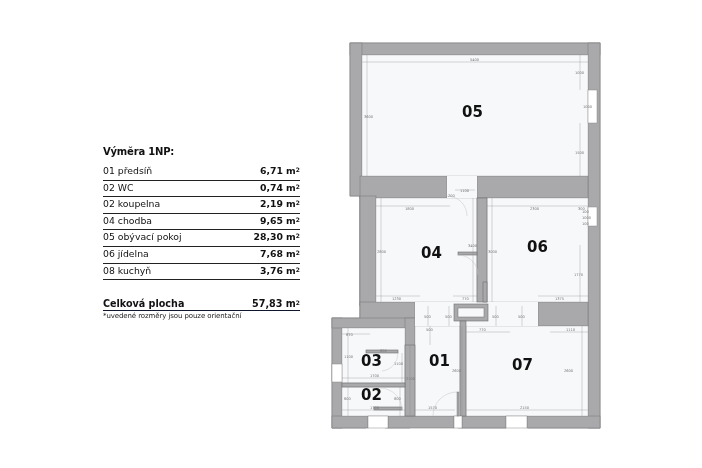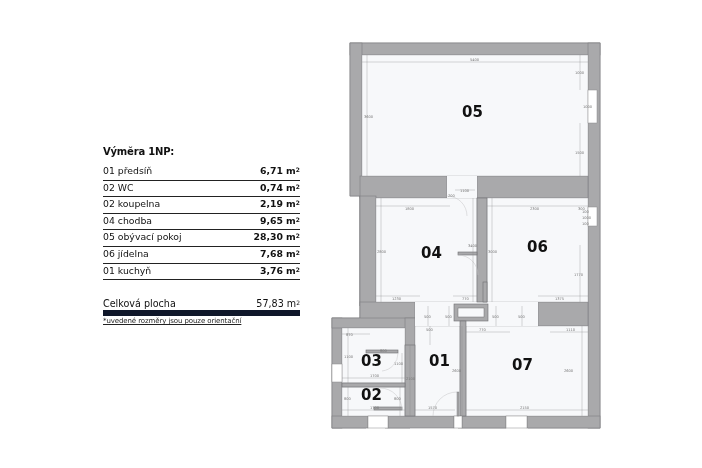--- a/index.html
+++ b/index.html
@@ -9,23 +9,23 @@
     }
     .legend { position: absolute; left: 103px; top: 146px; width: 197px; }
     .legend-title { font-size: 10px; font-weight: bold; margin-bottom: 7px; letter-spacing: -0.2px; }
     .legend-row {
       display: flex; justify-content: space-between; align-items: flex-start;
       border-bottom: 1px solid #222; height: 15.6px; font-size: 9.3px; line-height: 13px;
     }
     .legend-row .val { font-weight: bold; }
     .total-row {
       display: flex; justify-content: space-between; align-items: flex-end;
-      border-bottom: 6px solid #0f172a; margin-top: 16px; font-size: 9.6px; font-weight: normal; height: 14px; line-height: 13px;
+      border-bottom: 1px solid #0f172a; margin-top: 16px; font-size: 9.6px; font-weight: bold; height: 14px; line-height: 13px;
     }
-    .note { font-size: 7px; color: #222; margin-top: 1px; letter-spacing: -0.1px; text-decoration: underline; }
+    .note { font-size: 7px; color: #222; margin-top: 1px; letter-spacing: -0.1px; }
     sup { font-size: 6px; vertical-align: top; position: relative; top: -1px; }
     .plan { position: absolute; left: 0; top: 0; }
     .room-label { font-family: "DejaVu Sans", sans-serif; font-weight: bold; font-size: 15px; fill: #111; }
     .dim { font-family: "DejaVu Sans", sans-serif; font-size: 3.6px; fill: #777; }
   </style>
 </head>
 <body>
 
 <div class="legend">
   <div class="legend-title">Výměra 1NP:</div>
@@ -48,21 +48,21 @@
   </div>
   <div class="legend-row">
     <span>05 obývací pokoj</span>
     <span class="val"><span>28,30</span> m<sup>2</sup></span>
   </div>
   <div class="legend-row">
     <span>06 jídelna</span>
     <span class="val"><span>7,68</span> m<sup>2</sup></span>
   </div>
   <div class="legend-row">
-    <span>01 kuchyň</span>
+    <span>08 kuchyň</span>
     <span class="val"><span>3,76</span> m<sup>2</sup></span>
   </div>
 
   <div class="total-row">
     <span>Celková plocha</span>
     <span><span>57,83</span> m<sup>2</sup></span>
   </div>
   <div class="note">*uvedené rozměry jsou pouze orientační</div>
 </div>
 

